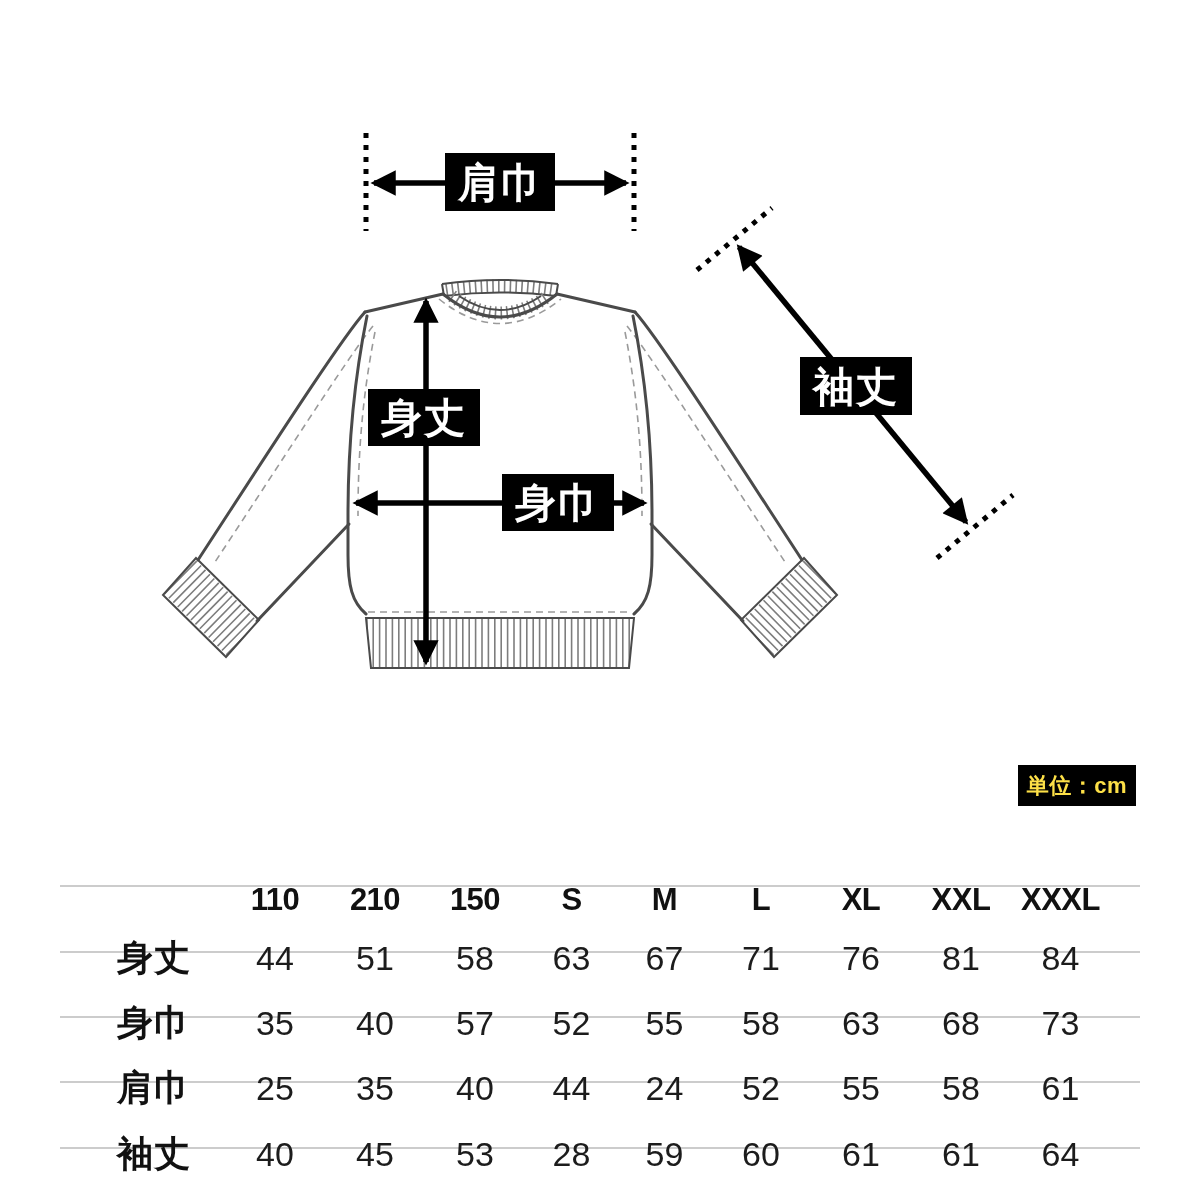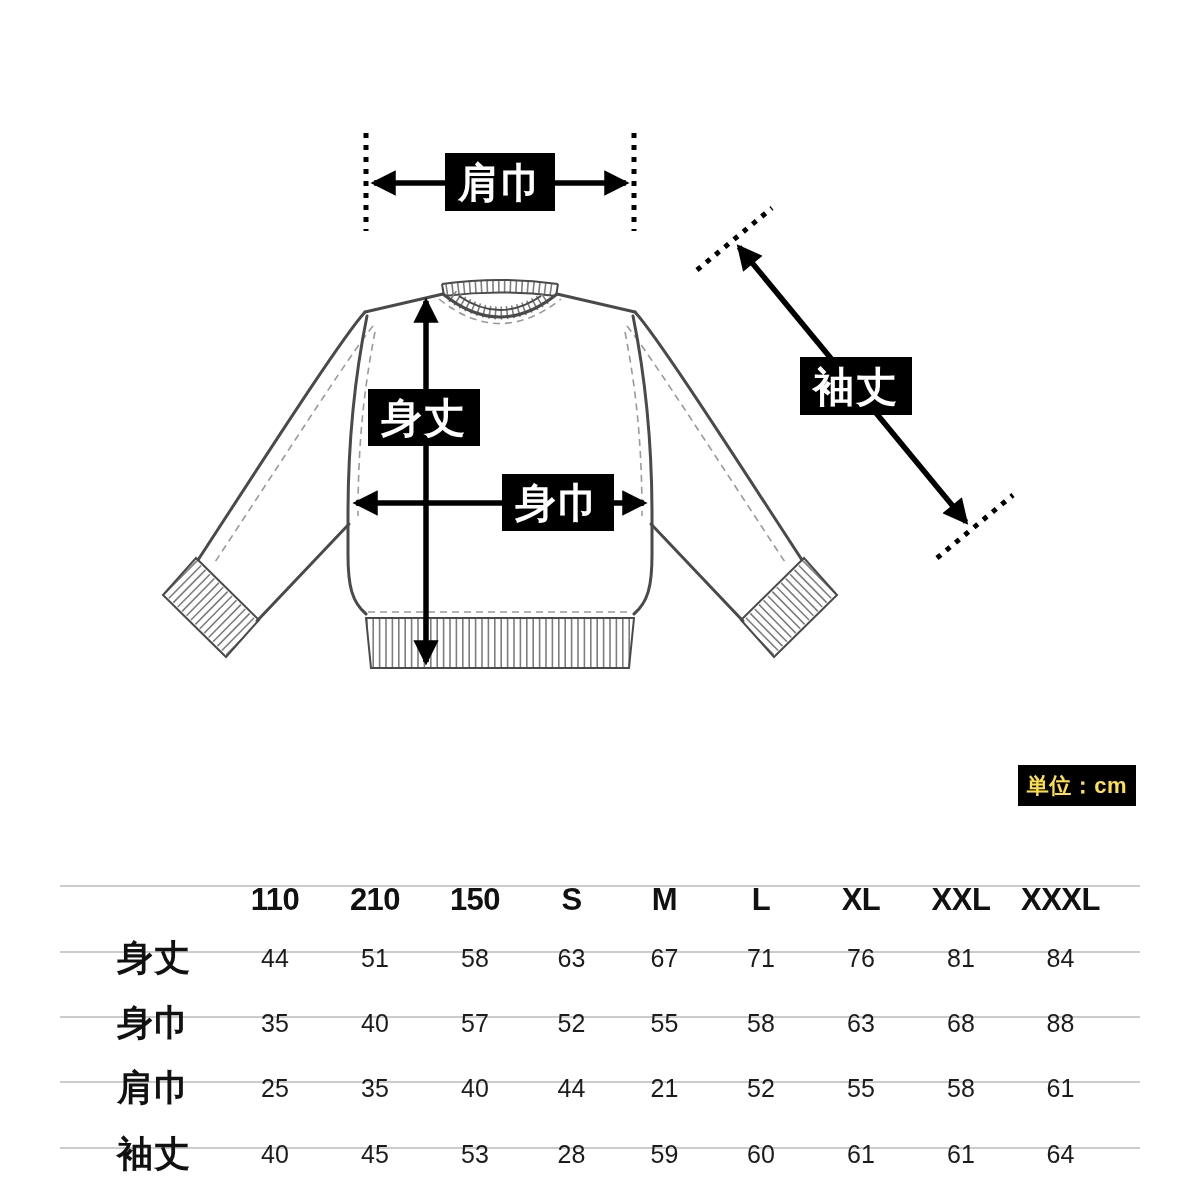--- a/index.html
+++ b/index.html
@@ -22,21 +22,21 @@
     display:flex;align-items:center;justify-content:center;font-size:22px;font-weight:600;letter-spacing:0.5px;}
 
   
   .size-table{position:absolute;left:60px;top:875px;width:1050px;border-collapse:collapse;table-layout:fixed;}
   .size-table th,.size-table td{padding:0;text-align:center;vertical-align:middle;font-weight:400;}
   .size-table thead th{height:50px;font-size:31px;font-weight:700;letter-spacing:-0.5px;}
   .size-table tbody tr.r1 td{height:66px;}
   .size-table tbody tr.r2 td,.size-table tbody tr.r3 td{height:65px;}
   .size-table tbody tr.r4 td{height:66px;}
   .size-table td.row-label{text-align:left;padding-left:57px;font-size:36px;font-weight:700;letter-spacing:1px;}
-  .size-table td.val{font-size:25px;color:#1c1c1c;}
+  .size-table td.val{font-size:34px;color:#1c1c1c;}
   .tbl-divider{position:absolute;left:60px;width:1080px;height:2px;background:#cccccc;}
 </style>
 </head>
 <body>
 
 <div id="stage">
 
   <svg id="diagram-svg" width="1200" height="760" viewBox="0 0 1200 760" aria-hidden="true">
     <defs>
       <marker id="ah" viewBox="0 0 10 10" refX="8.6" refY="5" markerWidth="5.2" markerHeight="4.6" orient="auto-start-reverse" markerUnits="strokeWidth">
@@ -183,29 +183,29 @@
       <tr class="r2">
         <td class="row-label">身巾</td>
         <td class="val">35</td>
         <td class="val">40</td>
         <td class="val">57</td>
         <td class="val">52</td>
         <td class="val">55</td>
         <td class="val">58</td>
         <td class="val">63</td>
         <td class="val">68</td>
-        <td class="val">88</td>
+        <td class="val">73</td>
       </tr>
       <tr class="r3">
         <td class="row-label">肩巾</td>
         <td class="val">25</td>
         <td class="val">35</td>
         <td class="val">40</td>
         <td class="val">44</td>
-        <td class="val">21</td>
+        <td class="val">24</td>
         <td class="val">52</td>
         <td class="val">55</td>
         <td class="val">58</td>
         <td class="val">61</td>
       </tr>
       <tr class="r4">
         <td class="row-label">袖丈</td>
         <td class="val">40</td>
         <td class="val">45</td>
         <td class="val">53</td>

